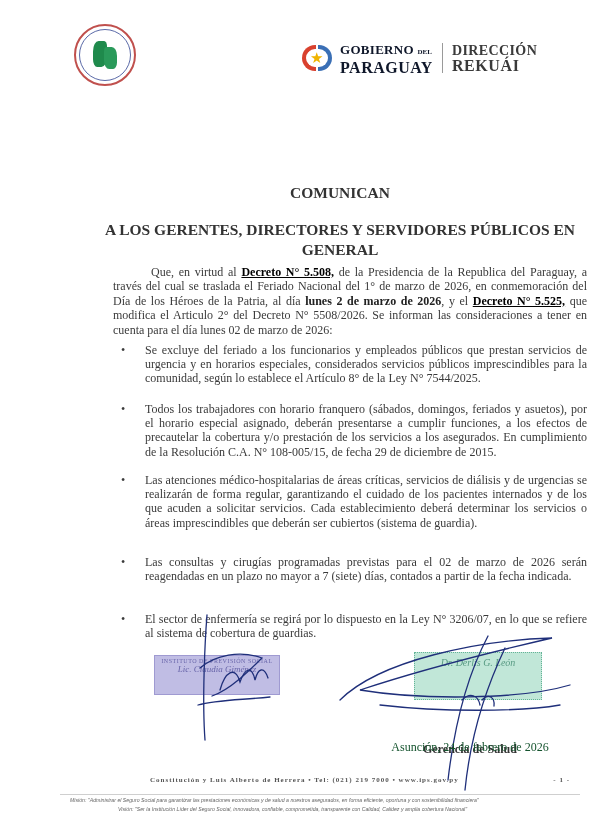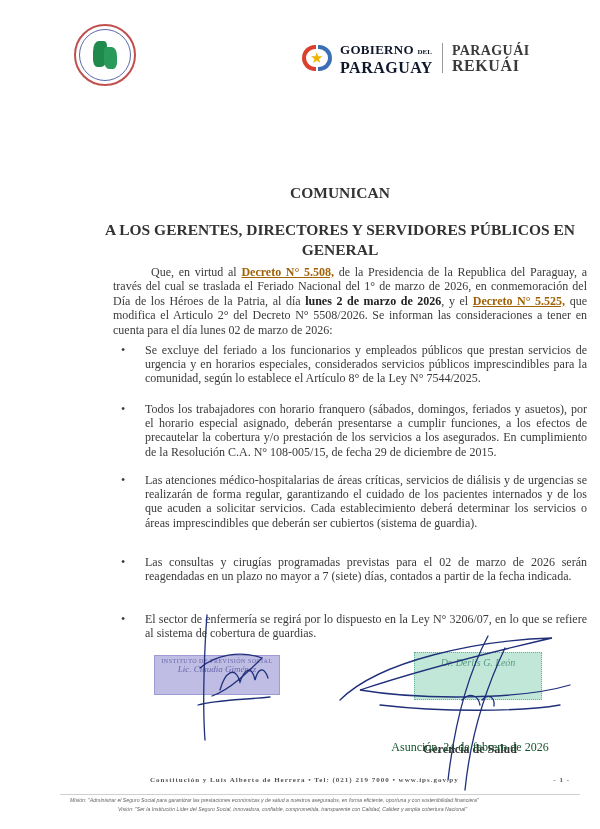--- a/index.html
+++ b/index.html
@@ -39,21 +39,21 @@
       color: #333; letter-spacing: 0.2px; }
     .heading { position: absolute; left: 100px; width: 480px; text-align: center; font-weight: bold; color: #333;
       font-size: 15.5px; line-height: 20px; }
     .h-dir { top: 133px; }
     .h-com { top: 183px; }
     .h-to { top: 220px; }
 
     
     .body-text { position: absolute; left: 113px; width: 474px; font-size: 12px; line-height: 14.4px; text-align: justify; color: #3a3a3a; }
     .intro { top: 265px; text-indent: 38px; }
-    .link { color: #a16207; font-weight: bold; text-decoration: underline; cursor: pointer; margin-top: 39px; }
+    .link { color: #000000; font-weight: bold; text-decoration: underline; cursor: pointer; margin-top: 39px; }
     .bold { font-weight: bold; color: #222; }
     .bullets { position: absolute; left: 113px; width: 474px; list-style: none; }
     .bullets li { position: relative; padding-left: 32px; font-size: 12px; line-height: 14.2px; text-align: justify; color: #3a3a3a; }
     .bullets li .dot { position: absolute; left: 8px; top: 0; font-size: 12px; }
     .b1 { top: 343px; }
     .b2 { top: 402px; }
     .b3 { top: 473px; }
     .b4 { top: 555px; }
     .b5 { top: 612px; }
 
@@ -98,21 +98,21 @@
       <div class="left"></div>
       <div class="right"></div>
       <span class="star">★</span>
     </div>
     <div class="gov-text">
       <div class="l1"><span>GOBIERNO</span> <small>DEL</small></div>
       <div class="l2">PARAGUAY</div>
     </div>
     <div class="gov-divider"></div>
     <div class="gov-text2">
-      <div class="l1">PARAGUÁI</div>
+      <div class="l1">DIRECCIÓN</div>
       <div class="l2">REKUÁI</div>
     </div>
   </div>
 
   <div class="heading h-com">COMUNICAN</div>
   <div class="heading h-to">A LOS GERENTES, DIRECTORES Y SERVIDORES PÚBLICOS EN GENERAL</div>
 
   <p class="body-text intro"><span>Que, en virtud al </span><span class="link">Decreto N° 5.508,</span><span> de la Presidencia de la Republica del Paraguay, a través del cual se traslada el Feriado Nacional del 1° de marzo de 2026, en conmemoración del Día de los Héroes de la Patria, al día </span><span class="bold">lunes 2 de marzo de 2026</span><span>, y el </span><span class="link">Decreto N° 5.525,</span><span> que modifica el Articulo 2° del Decreto N° 5508/2026. Se informan las consideraciones a tener en cuenta para el día lunes 02 de marzo de 2026:</span></p>
 
   <ul class="bullets b1">

